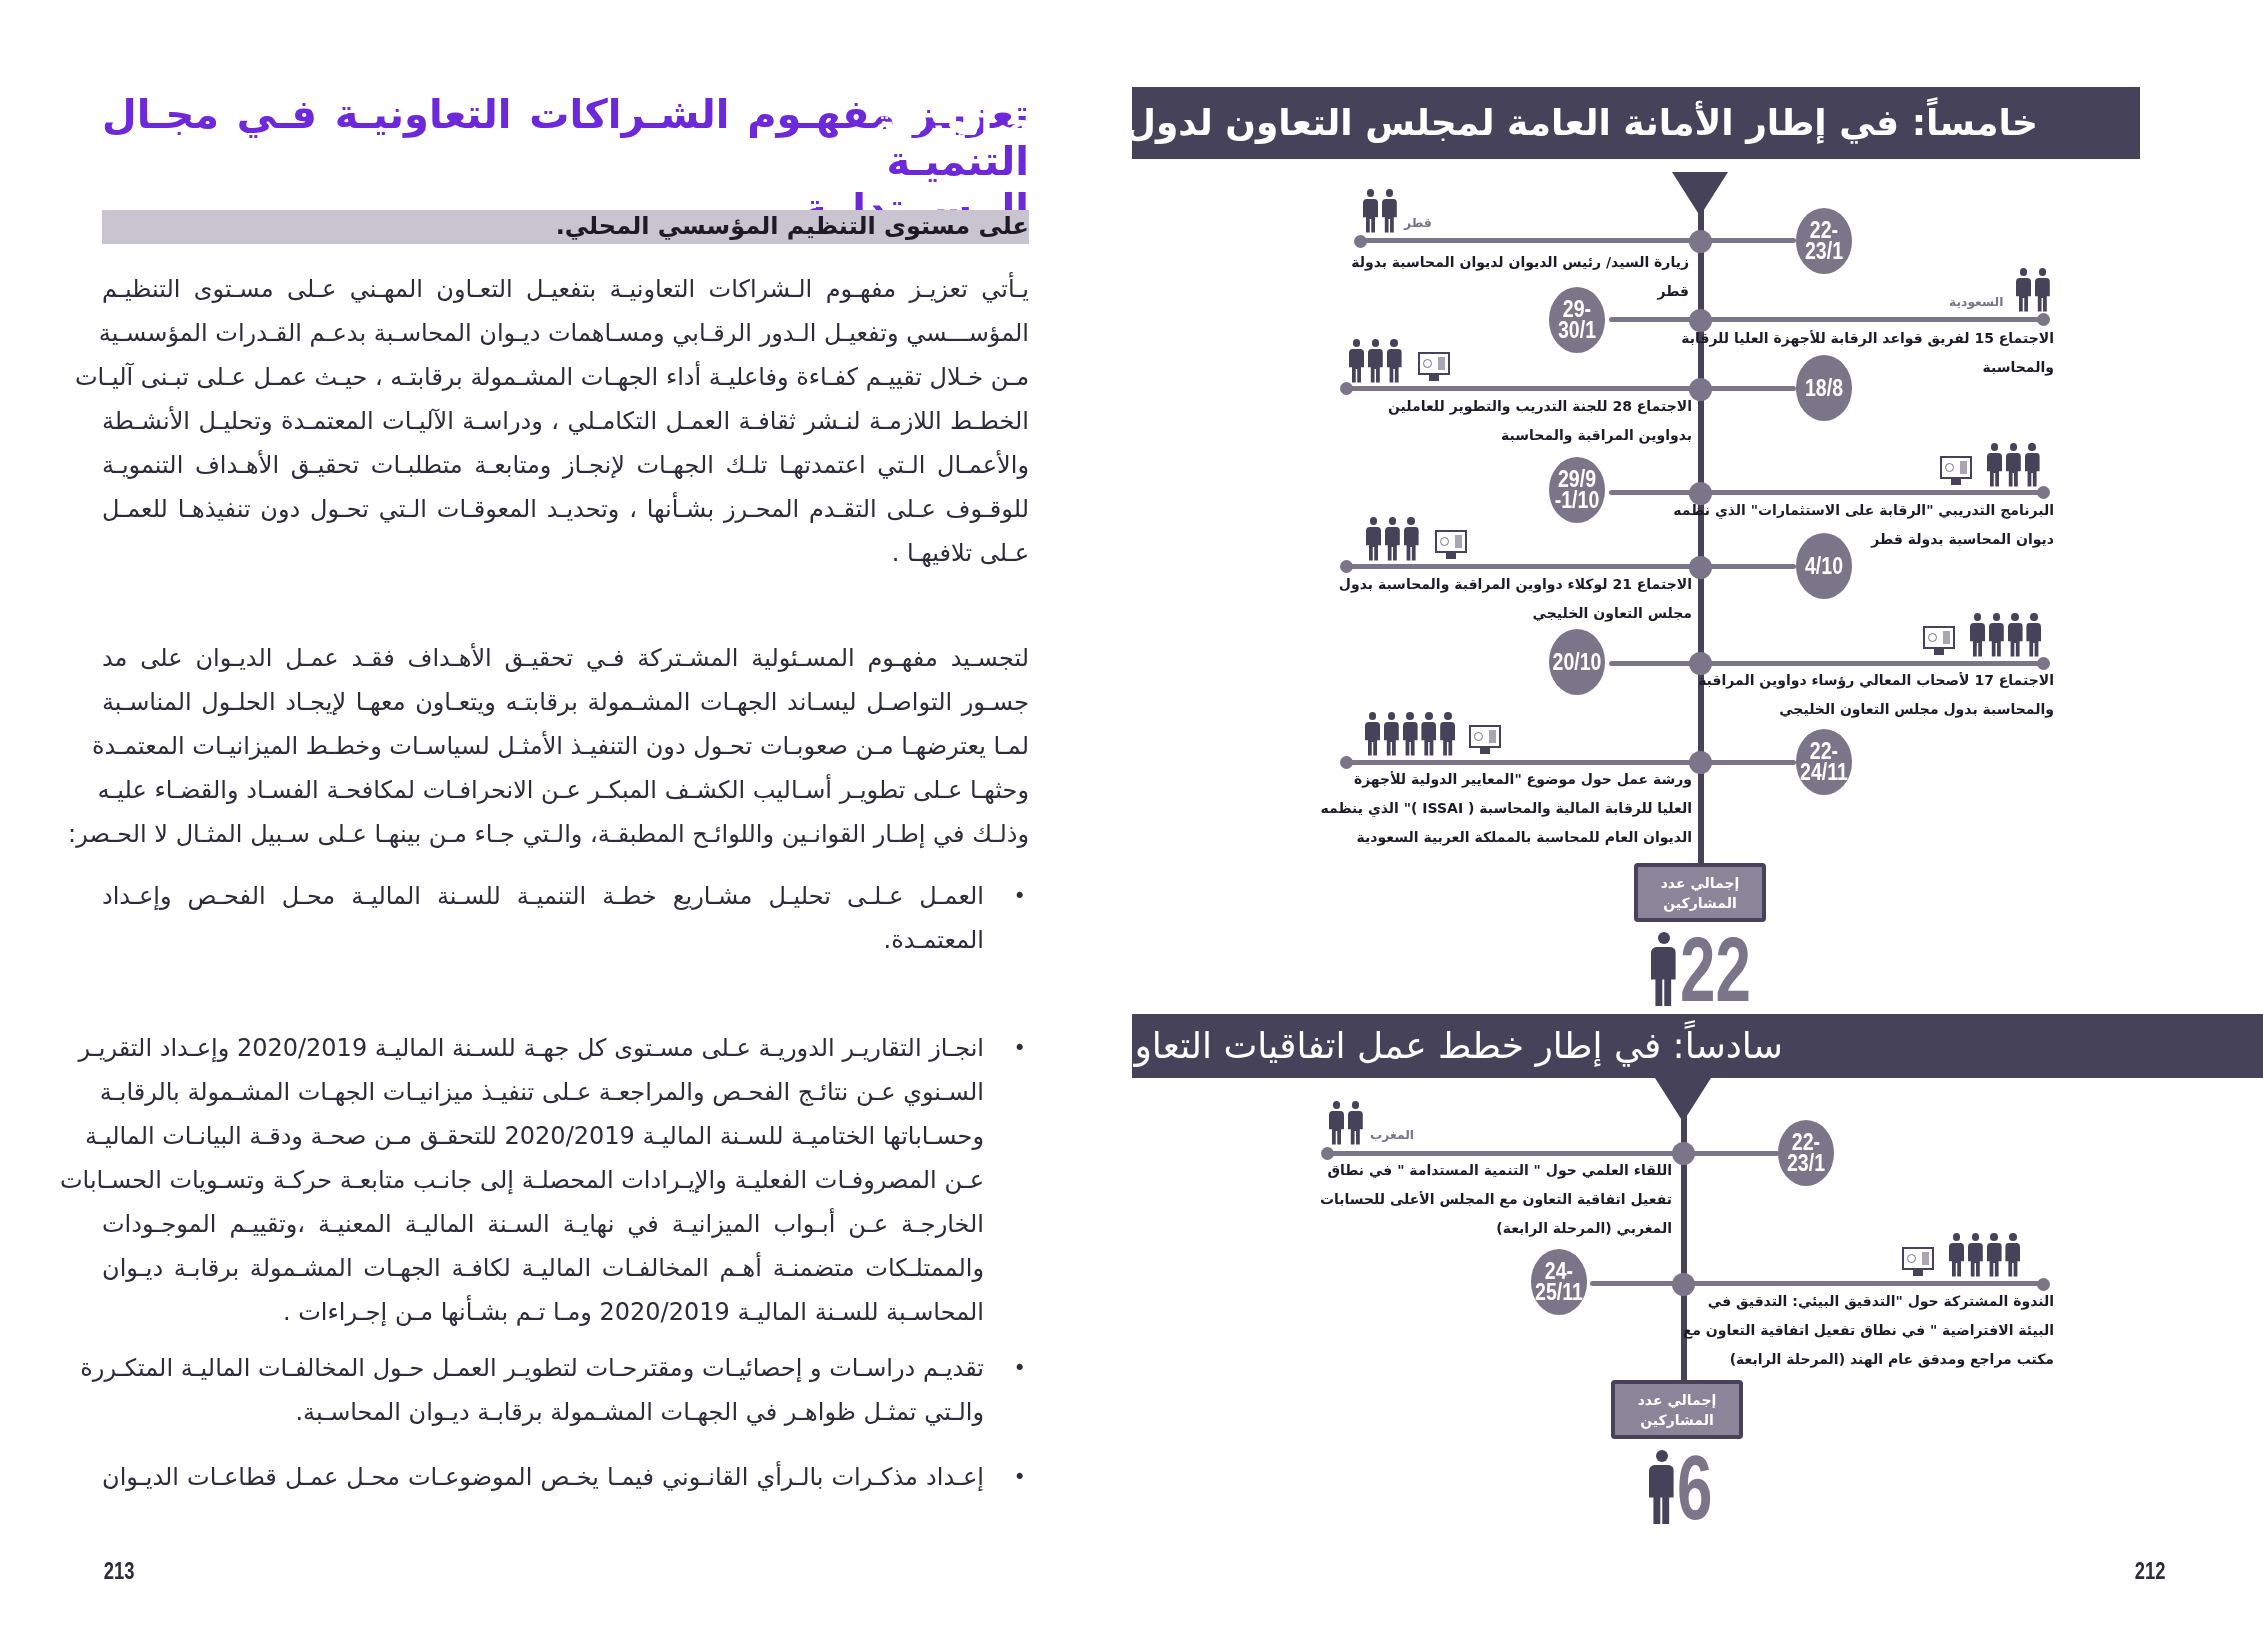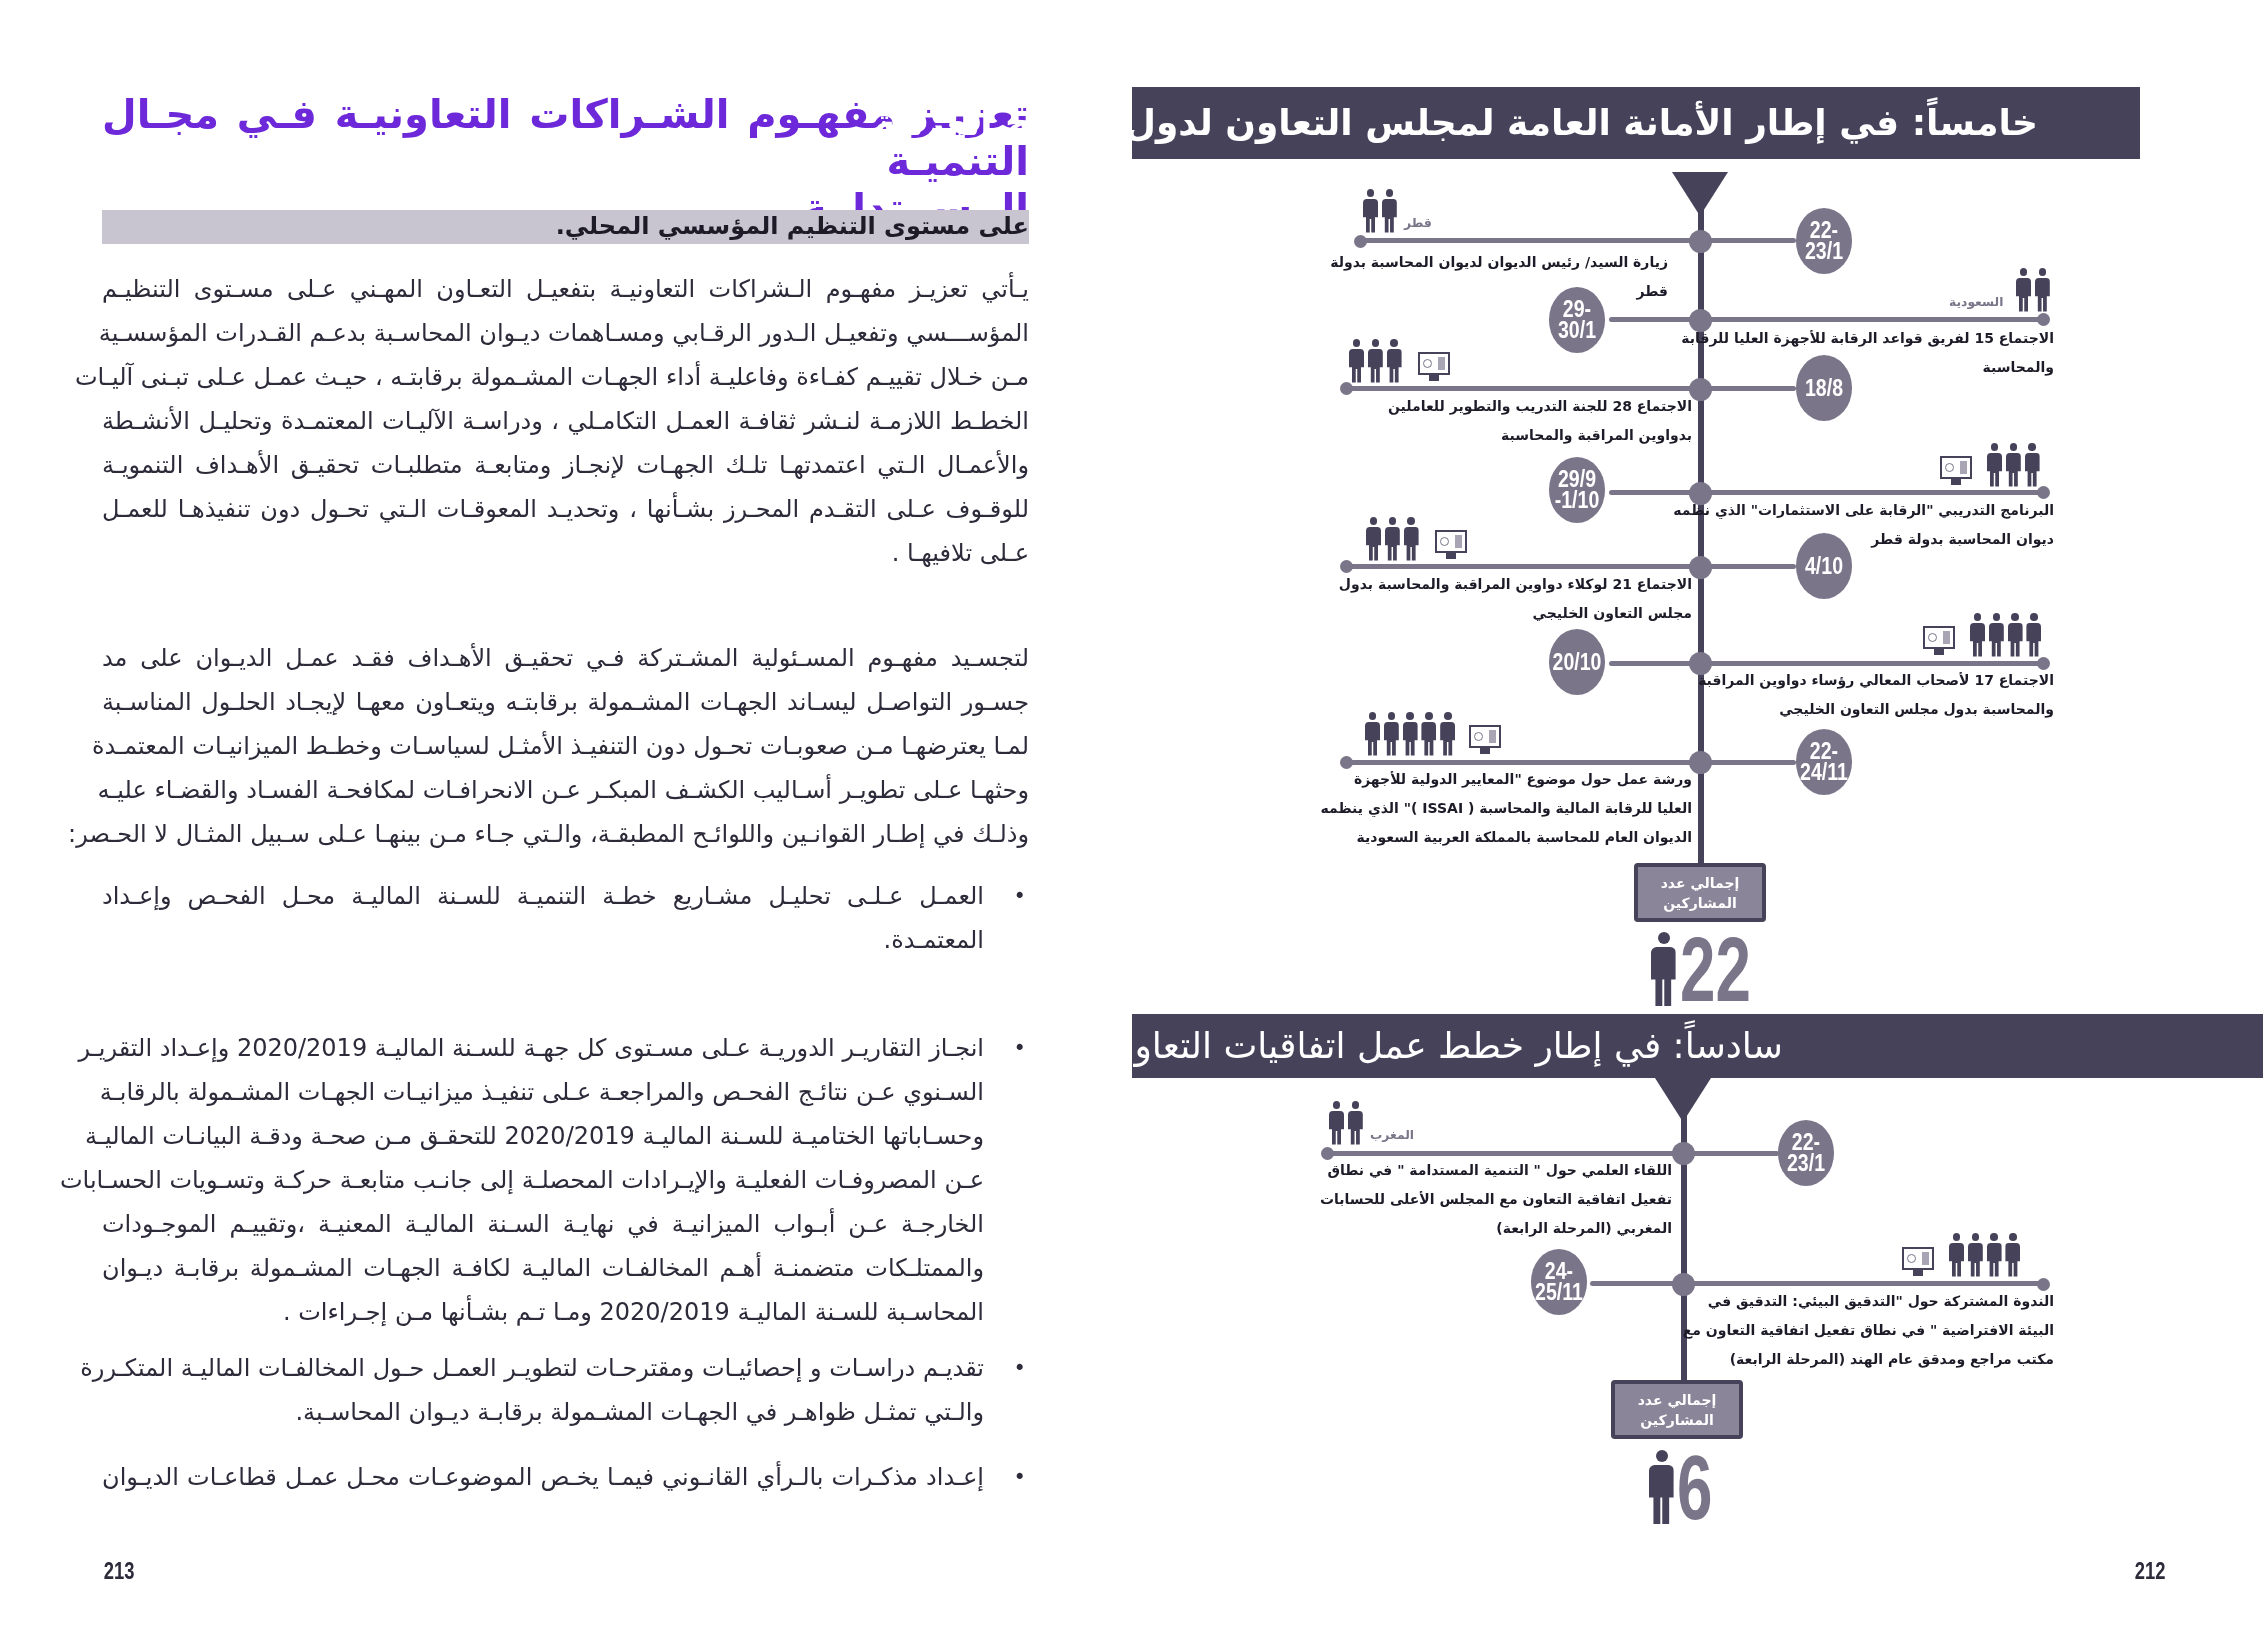--- a/index.html
+++ b/index.html
@@ -117,21 +117,21 @@
   <div class="knob" style="left:1689px;top:230px;"></div>
   <div class="date" style="left:1791px;top:208px;">
       <span style="white-space:pre;">22-
 23/1</span>
     </div>
   <div class="people" style="left:1363px;top:189px;">
       <div class="person"></div>
       <div class="person"></div>
     </div>
   <div class="country" style="left:1404px;top:216px;">قطر</div>
-  <div class="desc" style="right:596px;top:248px;text-align:right;">
+  <div class="desc" style="right:575px;top:248px;text-align:right;">
     <div>زيارة السيد/ رئيس الديوان لديوان المحاسبة بدولة</div>
     <div>قطر</div>
   </div>
 
   <div class="hline" style="left:1609px;top:317px;width:91px;"></div>
   <div class="hline" style="left:1701px;top:317px;width:343px;"></div>
   <div class="endknob" style="left:2037px;top:313px;"></div>
   <div class="knob" style="left:1689px;top:309px;"></div>
   <div class="date" style="left:1544px;top:287px;">
       <span style="white-space:pre;">29-

